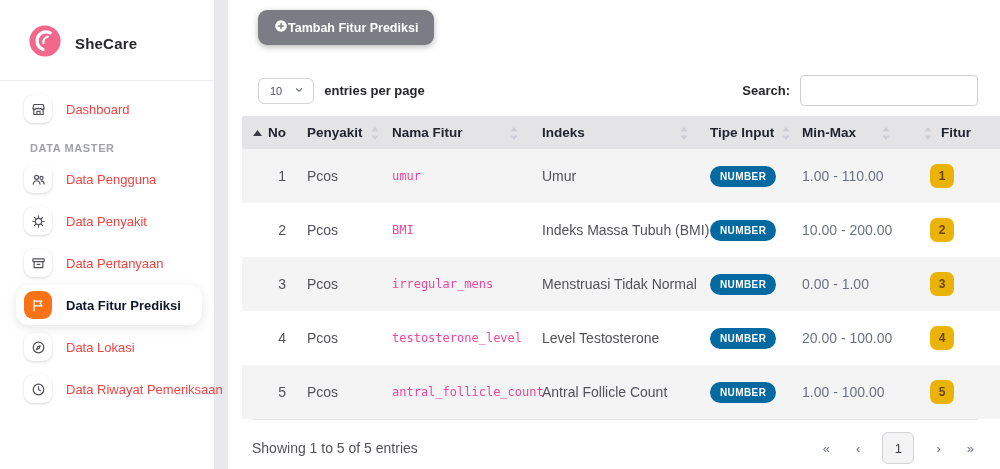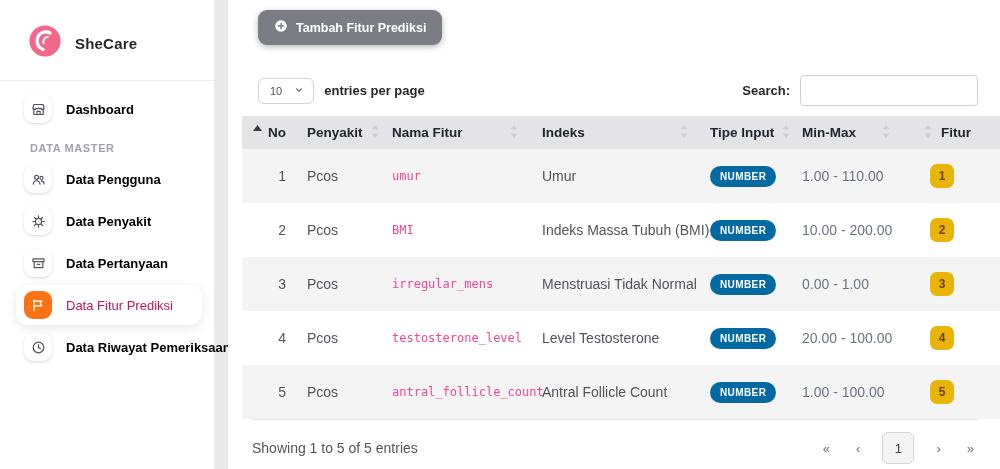--- a/index.html
+++ b/index.html
@@ -8,39 +8,39 @@
   .page { display:flex; width:1000px; height:469px; }
 
   
   .sidebar { width:214px; flex:none; background:#fff; height:469px; }
   .brand { display:flex; align-items:center; gap:13px; padding:24px 8px 0 28px; }
   .brand-name { font-size:15px; font-weight:700; color:#27272a; letter-spacing:.2px; }
   .side-divider { height:1px; background:#ececee; margin:18px 0 8px; }
   .section-label { font-size:11px; font-weight:700; color:#a1a1aa; letter-spacing:.6px; margin:13px 0 5px 30px; }
   .side-item { display:flex; align-items:center; gap:14px; padding:6px 8px; margin:2px 12px 2px 16px; border-radius:13px; cursor:pointer; }
   .icon-box { width:28px; height:28px; border-radius:9px; background:#fff; box-shadow:0 1px 3px rgba(0,0,0,.16); display:flex; align-items:center; justify-content:center; color:#52525b; flex:none; }
-  .side-label { font-size:13px; color:#000000; font-weight:700; white-space:nowrap; }
+  .side-label { font-size:13px; color:#ef4444; font-weight:400; white-space:nowrap; }
   .side-item.active { background:#fff; box-shadow:0 3px 12px rgba(0,0,0,.10); }
   .side-item.active .icon-box { background:#f97316; color:#fff; box-shadow:none; }
-  .side-item.active .side-label { font-weight:400; color:#be185d; }
+  .side-item.active .side-label { font-weight:700; color:#0f172a; }
 
   
   .main { flex:1; background:#fff; margin-left:14px; padding:8px 0 0 14px; overflow:hidden; position:relative; }
-  .add-btn { display:inline-flex; align-items:center; gap:8px; background:#7b7c84; color:#fff; border:none; border-radius:9px; padding:9px 16px; font-weight:700; font-size:12.5px; margin-left:16px; margin-top:2px; box-shadow:0 2px 6px rgba(0,0,0,.28); font-family:inherit; cursor:pointer; }
+  .add-btn { display:inline-flex; align-items:center; gap:0; background:#7b7c84; color:#fff; border:none; border-radius:9px; padding:9px 16px; font-weight:700; font-size:12.5px; margin-left:16px; margin-top:2px; box-shadow:0 2px 6px rgba(0,0,0,.28); font-family:inherit; cursor:pointer; }
 
   .controls { display:flex; justify-content:space-between; align-items:center; margin:30px 22px 10px 16px; }
   .ctrl-left, .ctrl-right { display:flex; align-items:center; gap:10px; }
   .select-wrap { display:inline-flex; align-items:center; gap:12px; border:1px solid #d4d4d8; border-radius:6px; padding:6px 9px 6px 11px; font-size:11px; color:#52525b; background:#fff; cursor:pointer; }
   .bold-label { font-size:13px; font-weight:700; color:#27272a; }
   .search-input { width:178px; height:31px; border:1px solid #cfcfd6; border-radius:4px; padding:0 8px; font-size:13px; color:#3f3f46; font-family:inherit; }
 
   
   .dtable { width:798px; }
   .thead { display:flex; background:#e4e4e7; height:33px; align-items:center; border-radius:2px; }
-  .th { font-size:13.5px; font-weight:700; color:#212530; display:flex; align-items:flex-start; padding-right:10px; white-space:nowrap; cursor:pointer; }
+  .th { font-size:13.5px; font-weight:700; color:#212530; display:flex; align-items:flex-end; padding-right:10px; white-space:nowrap; cursor:pointer; }
   .tr { display:flex; height:54px; align-items:center; }
   .tr.stripe { background:#f4f4f5; }
   .td { font-size:14px; color:#52525b; display:flex; align-items:center; white-space:nowrap; }
   .c-no      { width:52px;  justify-content:flex-end; padding-right:8px; }
   .c-penyakit{ width:84px;  padding-left:13px; }
   .c-nama    { width:150px; padding-left:14px; }
   .c-label   { width:170px; padding-left:14px; }
   .c-tipe    { width:90px;  padding-left:12px; }
   .c-minmax  { width:112px; padding-left:14px; }
   .c-urutan  { width:140px; padding-left:30px; }
@@ -123,20 +123,29 @@
               <path d="M5 3.5v17"></path>
               <path d="M5 5h12.5l-2.8 3.75 2.8 3.75H5"></path>
             </svg>
           </span>
           <span class="side-label">Data Fitur Prediksi</span>
         </div>
         <div class="side-item">
           <span class="icon-box">
             <svg viewBox="0 0 24 24" width="15" height="15" fill="none" stroke="currentColor" stroke-width="1.9" stroke-linecap="round" stroke-linejoin="round">
               <circle cx="12" cy="12" r="8.5"></circle>
+              <path d="m14.8 9.2-1.8 4.4-4.4 1.8 1.8-4.4z"></path>
+            </svg>
+          </span>
+          <span class="side-label">Data Lokasi</span>
+        </div>
+        <div class="side-item">
+          <span class="icon-box">
+            <svg viewBox="0 0 24 24" width="15" height="15" fill="none" stroke="currentColor" stroke-width="1.9" stroke-linecap="round" stroke-linejoin="round">
+              <circle cx="12" cy="12" r="8.5"></circle>
               <path d="M12 7.5V12l3 1.8"></path>
             </svg>
           </span>
           <span class="side-label">Data Riwayat Pemeriksaan</span>
         </div>
       </nav>
   </aside>
 
   <main class="main">
 

